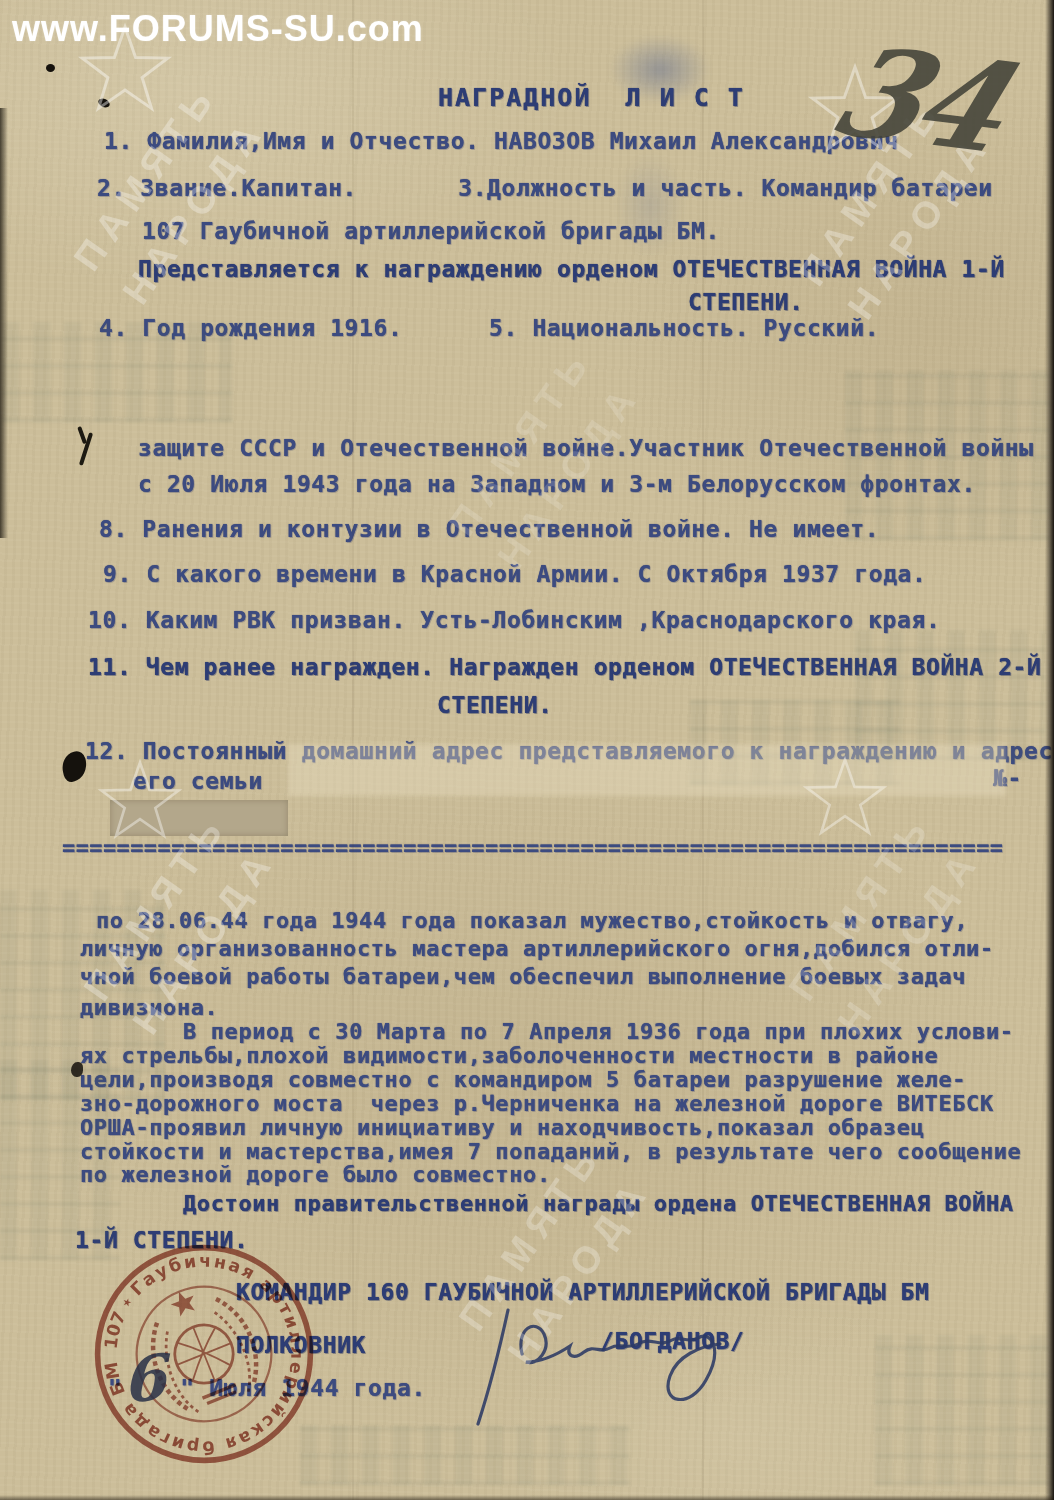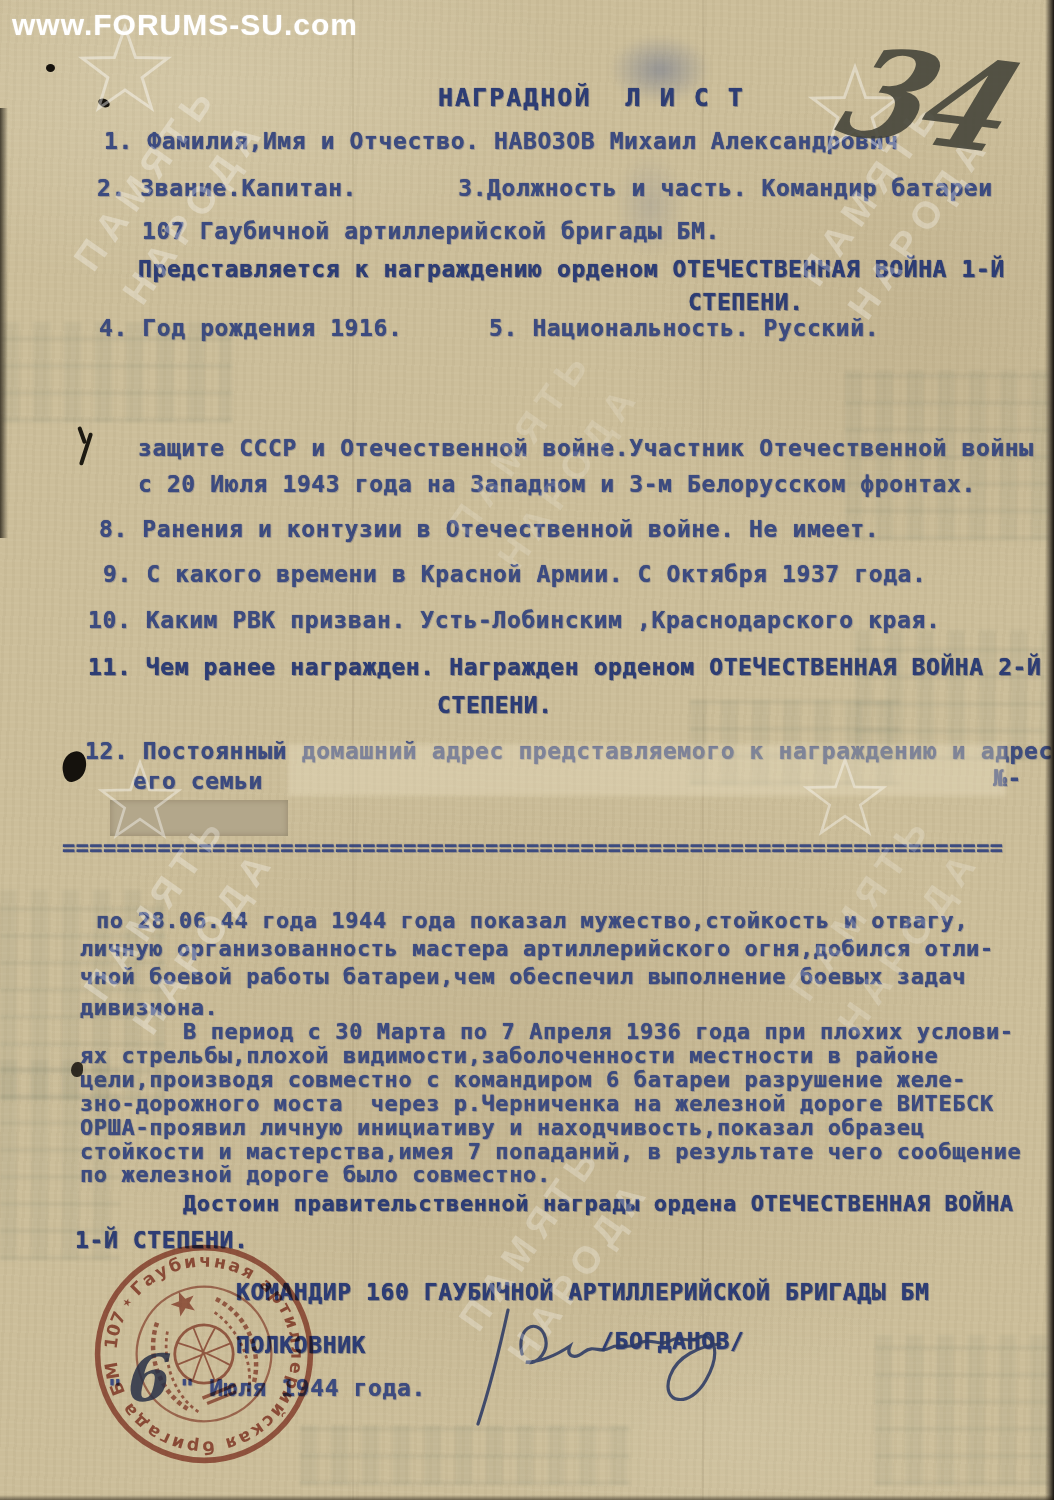--- a/index.html
+++ b/index.html
@@ -39,21 +39,21 @@
   .l24{left:80px;top:1044px}  .l25{left:80px;top:1068px}
   .l26{left:80px;top:1092px}  .l27{left:80px;top:1116px}
   .l28{left:80px;top:1140px}  .l29{left:80px;top:1163px}
   .l30{left:183px;top:1192px} .l31{left:75px;top:1228px}
   .l32{left:236px;top:1280px} .l33{left:236px;top:1333px}
   .l34{left:600px;top:1329px} .l35{left:108px;top:1376px}
   .divider{left:62px;top:836px;letter-spacing:.4px;font-size:22px;}
 
   .site-wm{
     position:absolute; left:12px; top:8px; z-index:9;
-    font-family:"Liberation Sans", sans-serif; font-weight:bold; font-size:30px;
+    font-family:"Liberation Sans", sans-serif; font-weight:bold; font-size:36px;
     color:#ffffff; letter-spacing:1px; text-shadow:0 0 2px rgba(255,255,255,.35);
   }
   .pagenum{
     position:absolute; left:848px; top:28px; z-index:8;
     font-family:"DejaVu Serif", serif; font-style:italic; font-weight:bold;
     font-size:124px; color:rgba(66,66,56,.88);
     transform:rotate(7deg) skewX(-14deg); letter-spacing:-6px;
   }
   
   .wm{
@@ -203,21 +203,21 @@
   <div class="tl l15">12. Постоянный домашний адрес представляемого к награждению и адрес</div>
   <div class="tl l16">его семьи</div>
   <div class="tl l17">№-</div>
   <div class="tl divider">=====================================================================</div>
   <div class="tl sm l19">по 28.06.44 года 1944 года показал мужество,стойкость и отвагу,</div>
   <div class="tl sm l20">личную организованность мастера артиллерийского огня,добился отли-</div>
   <div class="tl sm l21">чной боевой работы батареи,чем обеспечил выполнение боевых задач</div>
   <div class="tl sm l22">дивизиона.</div>
   <div class="tl sm l23">В период с 30 Марта по 7 Апреля 1936 года при плохих услови-</div>
   <div class="tl sm l24">ях стрельбы,плохой видимости,заболоченности местности в районе</div>
-  <div class="tl sm l25">цели,производя совместно с командиром 6 батареи разрушение желе-</div>
+  <div class="tl sm l25">цели,производя совместно с командиром 5 батареи разрушение желе-</div>
   <div class="tl sm l26">зно-дорожного моста  через р.Черниченка на железной дороге ВИТЕБСК</div>
   <div class="tl sm l27">ОРША-проявил личную инициативу и находчивость,показал образец</div>
   <div class="tl sm l28">стойкости и мастерства,имея 7 попаданий, в результате чего сообщение</div>
   <div class="tl sm l29">по железной дороге было совместно.</div>
   <div class="tl sm l30 dark">Достоин правительственной награды ордена ОТЕЧЕСТВЕННАЯ ВОЙНА</div>
   <div class="tl l31 dark">1-Й СТЕПЕНИ.</div>
   <div class="tl l32 dark">КОМАНДИР 160 ГАУБИЧНОЙ АРТИЛЛЕРИЙСКОЙ БРИГАДЫ БМ</div>
   <div class="tl l33 dark">ПОЛКОВНИК</div>
   <div class="tl l34 dark">/БОГДАНОВ/</div>
   <div class="tl l35">"    " Июля 1944 года.</div>

